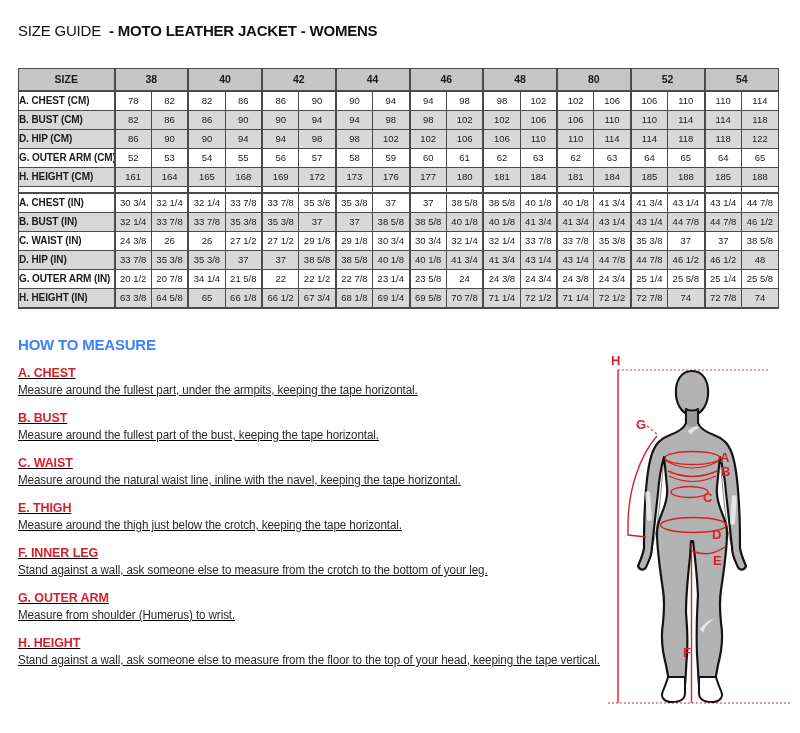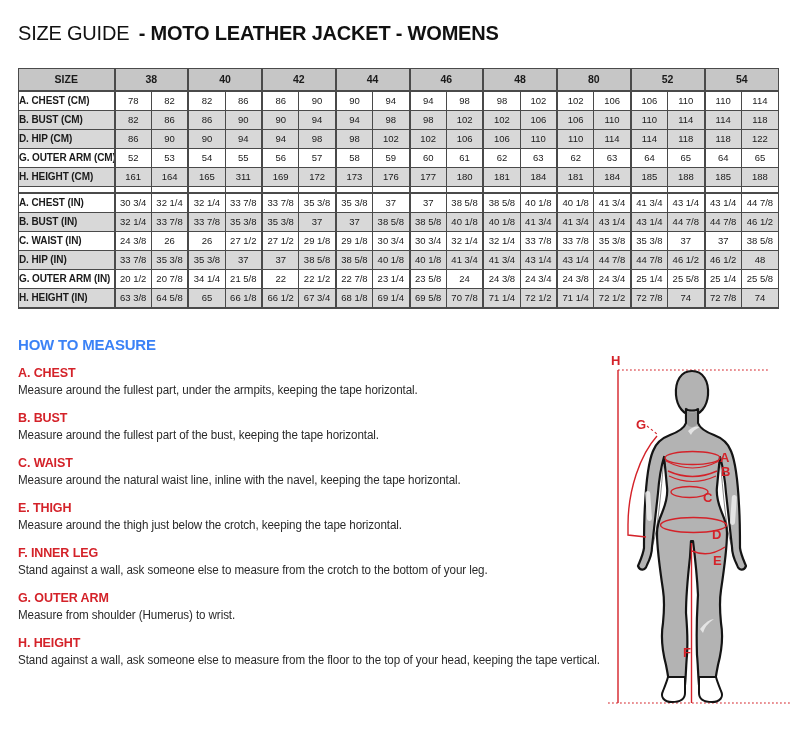--- a/index.html
+++ b/index.html
@@ -9,21 +9,21 @@
     --altgray:#d8d8d8;
     --figgray:#b3b3b3;
   }
   *{box-sizing:border-box;}
   html,body{margin:0;padding:0;background:#fff;}
   #screen{
     position:relative;width:800px;height:733px;background:#ffffff;overflow:hidden;
     font-family:"Liberation Sans",sans-serif;
   }
   
-  .page-title{position:absolute;left:18px;top:22px;font-size:20px;color:#111;letter-spacing:-0.2px;white-space:nowrap;}
+  .page-title{position:absolute;left:18px;top:22px;font-size:15px;color:#111;letter-spacing:-0.2px;white-space:nowrap;}
   .title-prefix{font-weight:normal;}
   .title-suffix{font-weight:bold;margin-left:4px;}
 
   
   table.size-chart{
     position:absolute;left:18px;top:68px;width:761px;
     border-collapse:collapse;table-layout:fixed;
     border:1px solid var(--border);border-bottom:2px solid var(--border);
   }
   col.c-label{width:96px;}
@@ -39,21 +39,21 @@
   .size-chart td.label-col{
     text-align:left;padding-left:0;font-weight:bold;font-size:10px;letter-spacing:-0.1px;
   }
   .size-chart tr.alt td{background:var(--altgray);}
   .size-chart .group-start{border-left:2px solid var(--border);}
   .size-chart tr.spacer td{height:6px;line-height:6px;background:#fff;border-bottom:2px solid var(--border);}
 
   
   .htm-title{position:absolute;left:18px;top:336px;font-size:15px;font-weight:bold;color:#3b82f6;letter-spacing:-0.2px;}
   .measure-list{position:absolute;left:18px;top:367px;width:585px;}
-  .measure-item{height:45px;}
+  .measure-item{height:45px;text-decoration:underline;}
   .measure-item h3{margin:0;font-size:12.5px;line-height:13px;font-weight:bold;color:var(--accent);letter-spacing:-0.1px;}
   .measure-item p{
     margin:3px 0 0 0;font-size:12.5px;line-height:15px;color:#2a2a2a;
     white-space:nowrap;letter-spacing:-0.1px;transform:scaleX(.93);transform-origin:0 50%;
   }
 
   
   .diagram{position:absolute;left:600px;top:345px;width:200px;height:388px;}
   .fig-body{fill:var(--figgray);stroke:#141414;stroke-width:2.2;stroke-linejoin:round;}
   .fig-shade{fill:#999;stroke:none;}
@@ -195,21 +195,21 @@
           <td class="group-start">64</td>
           <td>65</td>
           <td class="group-start">64</td>
           <td>65</td>
         </tr>
         <tr class="alt">
           <td class="label-col">H. HEIGHT (CM)</td>
           <td class="group-start">161</td>
           <td>164</td>
           <td class="group-start">165</td>
-          <td>311</td>
+          <td>168</td>
           <td class="group-start">169</td>
           <td>172</td>
           <td class="group-start">173</td>
           <td>176</td>
           <td class="group-start">177</td>
           <td>180</td>
           <td class="group-start">181</td>
           <td>184</td>
           <td class="group-start">181</td>
           <td>184</td>

